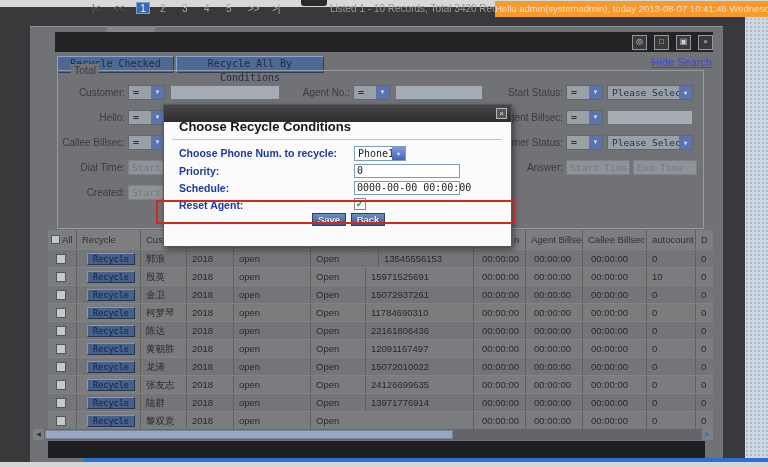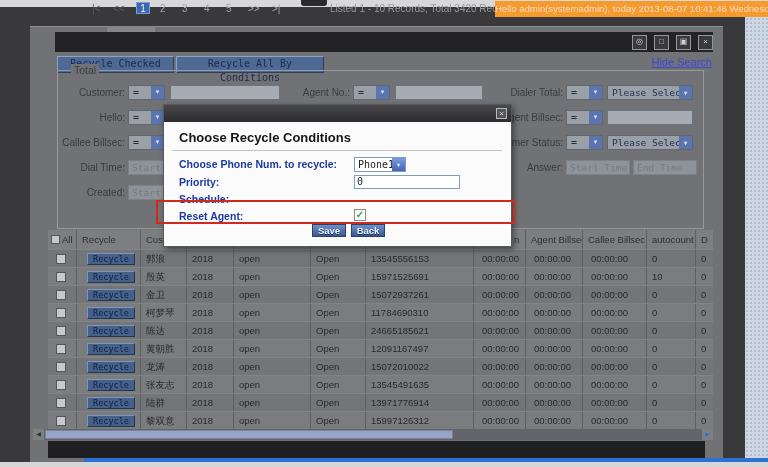--- a/index.html
+++ b/index.html
@@ -76,21 +76,21 @@
   #bottomstrip{left:0;top:462px;width:768px;height:5px;background:#d6d6d6;}
   
   #modal{left:163px;top:104px;width:347px;height:141px;background:#fbfbfc;border:1px solid #58585a;
          box-shadow:2px 3px 6px rgba(0,0,0,.45);z-index:50;}
   #mtitlebar{position:absolute;left:0;top:0;width:100%;height:17px;
              background:linear-gradient(#48484a,#2c2c2e);}
   #mtitle{position:absolute;left:8px;top:0;line-height:17px;font-size:10.5px;color:#e2e2e4;}
   #mclose{position:absolute;right:4px;top:3px;width:11px;height:11px;background:#55555a;
           border:1px solid #b8b8bc;color:#e8e8ea;font-size:8px;line-height:9px;text-align:center;
           box-sizing:border-box;cursor:pointer;}
-  #mbody{position:absolute;left:0;top:21px;width:100%;height:124px;}
+  #mbody{position:absolute;left:0;top:10px;width:100%;height:124px;}
   #mheading{position:absolute;left:15px;top:4px;font-size:13px;font-weight:bold;color:#151517;}
   #mhr{position:absolute;left:8px;top:24px;width:330px;border-top:1px solid #c4c4c6;}
   .mlabel{position:absolute;left:15px;height:15px;line-height:15px;font-size:10.5px;font-weight:bold;color:#1c3aa0;white-space:nowrap;}
   .mctl{position:absolute;left:190px;}
   .minput{width:106px;height:14px;background:#fff;border:1px solid #7f9db9;box-sizing:border-box;
           font-family:"DejaVu Sans Mono",monospace;font-size:10px;line-height:12px;color:#222;padding-left:2px;white-space:nowrap;}
   #mselect{width:52px;height:15px;background:#fff;border:1px solid #7f9db9;box-sizing:border-box;
            font-family:"DejaVu Sans Mono",monospace;font-size:10px;line-height:13px;color:#222;padding-left:3px;}
   #mselect .darr{background:linear-gradient(#7a9ae0,#4565b5);}
   #mcheck{width:12px;height:12px;background:#fdfdfd;border:1px solid #8a8a8a;box-sizing:border-box;
@@ -158,21 +158,21 @@
   <div class="abs dinput" style="left:128px;top:185px;width:66px;">Start Time</div>
   <div class="abs dinput" style="left:197px;top:185px;width:66px;">End Time</div>
 
   <div class="abs slabel" style="left:290px;top:85px;width:60px;">Agent No.:</div>
   <div class="abs op" style="left:353px;top:85px;">
       <span class="eq">=</span>
       <span class="darr">▼</span>
     </div>
   <div class="abs sinput" style="left:395px;top:85px;width:88px;"></div>
 
-  <div class="abs slabel" style="left:468px;top:85px;width:95px;">Dialer Total:</div>
+  <div class="abs slabel" style="left:468px;top:85px;width:95px;">Start Status:</div>
   <div class="abs op" style="left:566px;top:85px;">
       <span class="eq">=</span>
       <span class="darr">▼</span>
     </div>
   <div class="abs pselect" style="left:607px;top:85px;"><span>Please Select</span><span class="darr">▼</span></div>
 
   <div class="abs slabel" style="left:468px;top:110px;width:95px;">Agent Billsec:</div>
   <div class="abs op" style="left:566px;top:110px;">
       <span class="eq">=</span>
       <span class="darr">▼</span>
@@ -213,21 +213,21 @@
         <div class="tcell" style="left: 0px; width: 28px;">
           <span class="cb" style="position: absolute; left: 8px; top: 4px;"></span>
         </div>
         <div class="tcell vline" style="left: 28px; width: 64px;">
           <span class="rowbtn">Recycle</span>
         </div>
         <div class="tcell vline" style="left: 92px; width: 46px;">郭浪</div>
         <div class="tcell vline" style="left: 138px; width: 47px;">2018</div>
         <div class="tcell vline" style="left: 185px; width: 77px;">open</div>
         <div class="tcell vline" style="left: 262px; width: 55px;">Open</div>
-        <div class="tcell vline" style="left: 317px; width: 108px;">13545556153</div>
+        <div class="tcell vline" style="left: 330px; width: 108px;">13545556153</div>
         <div class="tcell vline" style="left: 425px; width: 52px; padding-left: 8px;">00:00:00</div>
         <div class="tcell vline" style="left: 477px; width: 57px; padding-left: 8px;">00:00:00</div>
         <div class="tcell vline" style="left: 534px; width: 64px; padding-left: 8px;">00:00:00</div>
         <div class="tcell vline" style="left: 598px; width: 49px;">0</div>
         <div class="tcell vline" style="left: 647px; width: 18px;">0</div>
       </div>
       <div class="trow row-b">
         <div class="tcell" style="left: 0px; width: 28px;">
           <span class="cb" style="position: absolute; left: 8px; top: 4px;"></span>
         </div>
@@ -285,21 +285,21 @@
         <div class="tcell" style="left: 0px; width: 28px;">
           <span class="cb" style="position: absolute; left: 8px; top: 4px;"></span>
         </div>
         <div class="tcell vline" style="left: 28px; width: 64px;">
           <span class="rowbtn">Recycle</span>
         </div>
         <div class="tcell vline" style="left: 92px; width: 46px;">陈达</div>
         <div class="tcell vline" style="left: 138px; width: 47px;">2018</div>
         <div class="tcell vline" style="left: 185px; width: 77px;">open</div>
         <div class="tcell vline" style="left: 262px; width: 55px;">Open</div>
-        <div class="tcell vline" style="left: 317px; width: 108px;">24665185621</div>
+        <div class="tcell vline" style="left: 317px; width: 108px;">22161806436</div>
         <div class="tcell vline" style="left: 425px; width: 52px; padding-left: 8px;">00:00:00</div>
         <div class="tcell vline" style="left: 477px; width: 57px; padding-left: 8px;">00:00:00</div>
         <div class="tcell vline" style="left: 534px; width: 64px; padding-left: 8px;">00:00:00</div>
         <div class="tcell vline" style="left: 598px; width: 49px;">0</div>
         <div class="tcell vline" style="left: 647px; width: 18px;">0</div>
       </div>
       <div class="trow row-b">
         <div class="tcell" style="left: 0px; width: 28px;">
           <span class="cb" style="position: absolute; left: 8px; top: 4px;"></span>
         </div>
@@ -339,21 +339,21 @@
         <div class="tcell" style="left: 0px; width: 28px;">
           <span class="cb" style="position: absolute; left: 8px; top: 4px;"></span>
         </div>
         <div class="tcell vline" style="left: 28px; width: 64px;">
           <span class="rowbtn">Recycle</span>
         </div>
         <div class="tcell vline" style="left: 92px; width: 46px;">张友志</div>
         <div class="tcell vline" style="left: 138px; width: 47px;">2018</div>
         <div class="tcell vline" style="left: 185px; width: 77px;">open</div>
         <div class="tcell vline" style="left: 262px; width: 55px;">Open</div>
-        <div class="tcell vline" style="left: 317px; width: 108px;">13545491635</div>
+        <div class="tcell vline" style="left: 317px; width: 108px;">24126699635</div>
         <div class="tcell vline" style="left: 425px; width: 52px; padding-left: 8px;">00:00:00</div>
         <div class="tcell vline" style="left: 477px; width: 57px; padding-left: 8px;">00:00:00</div>
         <div class="tcell vline" style="left: 534px; width: 64px; padding-left: 8px;">00:00:00</div>
         <div class="tcell vline" style="left: 598px; width: 49px;">0</div>
         <div class="tcell vline" style="left: 647px; width: 18px;">0</div>
       </div>
       <div class="trow row-a">
         <div class="tcell" style="left: 0px; width: 28px;">
           <span class="cb" style="position: absolute; left: 8px; top: 4px;"></span>
         </div>
@@ -375,21 +375,20 @@
         <div class="tcell" style="left: 0px; width: 28px;">
           <span class="cb" style="position: absolute; left: 8px; top: 4px;"></span>
         </div>
         <div class="tcell vline" style="left: 28px; width: 64px;">
           <span class="rowbtn">Recycle</span>
         </div>
         <div class="tcell vline" style="left: 92px; width: 46px;">黎双意</div>
         <div class="tcell vline" style="left: 138px; width: 47px;">2018</div>
         <div class="tcell vline" style="left: 185px; width: 77px;">open</div>
         <div class="tcell vline" style="left: 262px; width: 55px;">Open</div>
-        <div class="tcell vline" style="left: 317px; width: 108px;">15997126312</div>
         <div class="tcell vline" style="left: 425px; width: 52px; padding-left: 8px;">00:00:00</div>
         <div class="tcell vline" style="left: 477px; width: 57px; padding-left: 8px;">00:00:00</div>
         <div class="tcell vline" style="left: 534px; width: 64px; padding-left: 8px;">00:00:00</div>
         <div class="tcell vline" style="left: 598px; width: 49px;">0</div>
         <div class="tcell vline" style="left: 647px; width: 18px;">0</div>
       </div>
     </div>
 
   <div class="abs" id="hscroll"></div>
   <div class="abs sarr" style="left:33px;color:#2c2d2f;">◀</div>
@@ -421,20 +420,21 @@
       <div class="mlabel" style="top:31px;">Choose Phone Num. to recycle:</div>
       <div class="mctl" id="mselect" style="top:31px;">
         <span>Phone1</span>
         <span class="darr">▼</span>
       </div>
 
       <div class="mlabel" style="top:49px;">Priority:</div>
       <div class="mctl minput" style="top:49px;">0</div>
 
       <div class="mlabel" style="top:66px;">Schedule:</div>
+      <div class="mctl minput" style="top:66px;">0000-00-00 00:00:00</div>
 
       <div class="mlabel" style="top:83px;">Reset Agent:</div>
       <div class="mctl" id="mcheck" style="top:83px;">✓</div>
 
       <div class="mbtn" style="left:148px;">Save</div>
       <div class="mbtn" style="left:187px;">Back</div>
     </div>
   </div>
 
   <div class="abs" id="redbox"></div>

